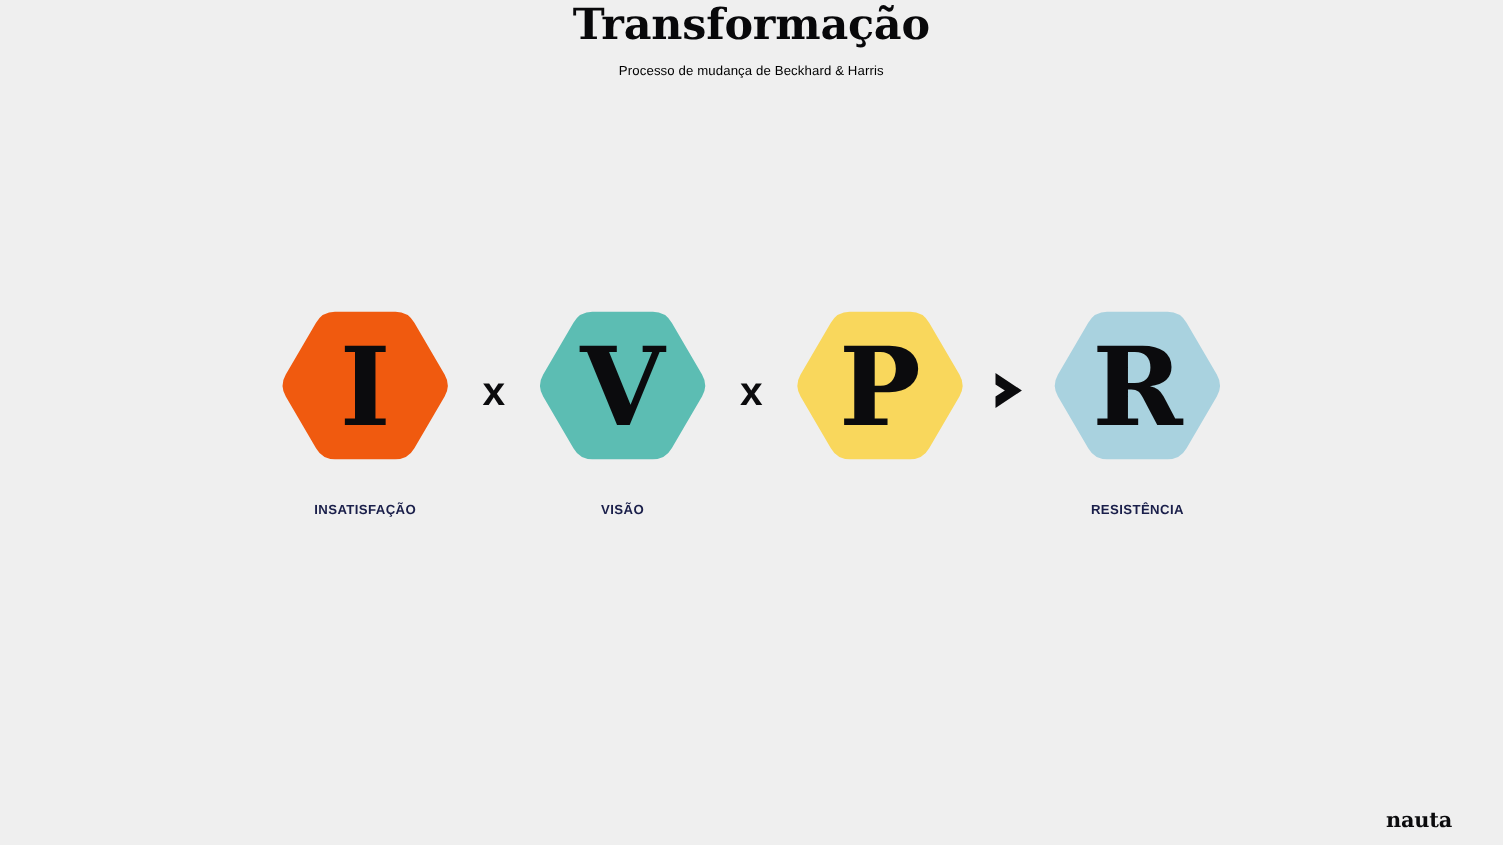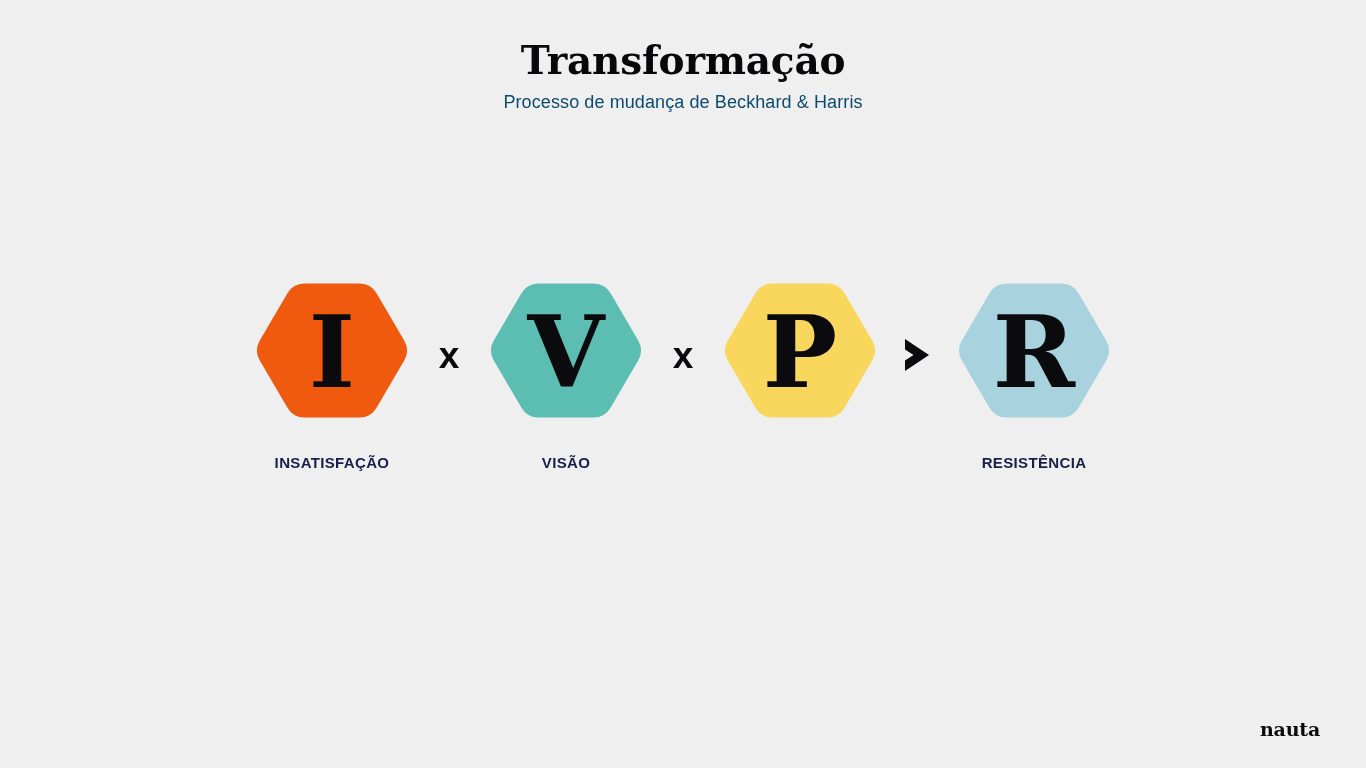--- a/index.html
+++ b/index.html
@@ -15,37 +15,36 @@
     position: relative;
   }
 
   
   #slide-header {
     position: absolute;
     top: 0;
     left: 0;
     width: 1366px;
     text-align: center;
-    padding-top: 38px;
   }
   #page-title {
     font-family: "DejaVu Serif", "Liberation Serif", serif;
     font-weight: 700;
     font-size: 39px;
     line-height: 44px;
     color: #08080a;
     letter-spacing: -0.2px;
     margin: 0;
   }
   #page-subtitle {
     font-family: "Liberation Sans", sans-serif;
     font-weight: 400;
-    font-size: 18px;
+    font-size: 12px;
     line-height: 22px;
-    color: #0c4a6e;
+    color: #000000;
     margin: 9px 0 0 0;
     letter-spacing: 0.1px;
   }
 
   
   #formula-row {
     position: absolute;
     top: 278px;
     left: 0;
     width: 1366px;
@@ -86,21 +85,21 @@
     line-height: 99px;
     color: #0b0b0d;
     z-index: 2;
     margin-top: -4px;
     letter-spacing: 0;
   }
 
   .term-label {
     font-family: "Liberation Sans", sans-serif;
     font-weight: 700;
-    font-size: 15px;
+    font-size: 12px;
     line-height: 22px;
     color: #1a1f4a;
     text-align: center;
     letter-spacing: 0.35px;
     margin-top: 22px;
     white-space: pre-line;
   }
 
   
   .formula-op {
@@ -122,21 +121,21 @@
   .op-chevron {
     width: 30px;
     height: 36px;
     margin-top: 2px;
   }
 
   
   #brand-logo {
     position: absolute;
     right: 46px;
-    bottom: 28px;
+    bottom: 11px;
     font-family: "DejaVu Serif", "Liberation Serif", serif;
     font-weight: 700;
     font-size: 19px;
     line-height: 22px;
     color: #0b0b0d;
     letter-spacing: -0.2px;
   }
 </style>
 </head>
 <body>

